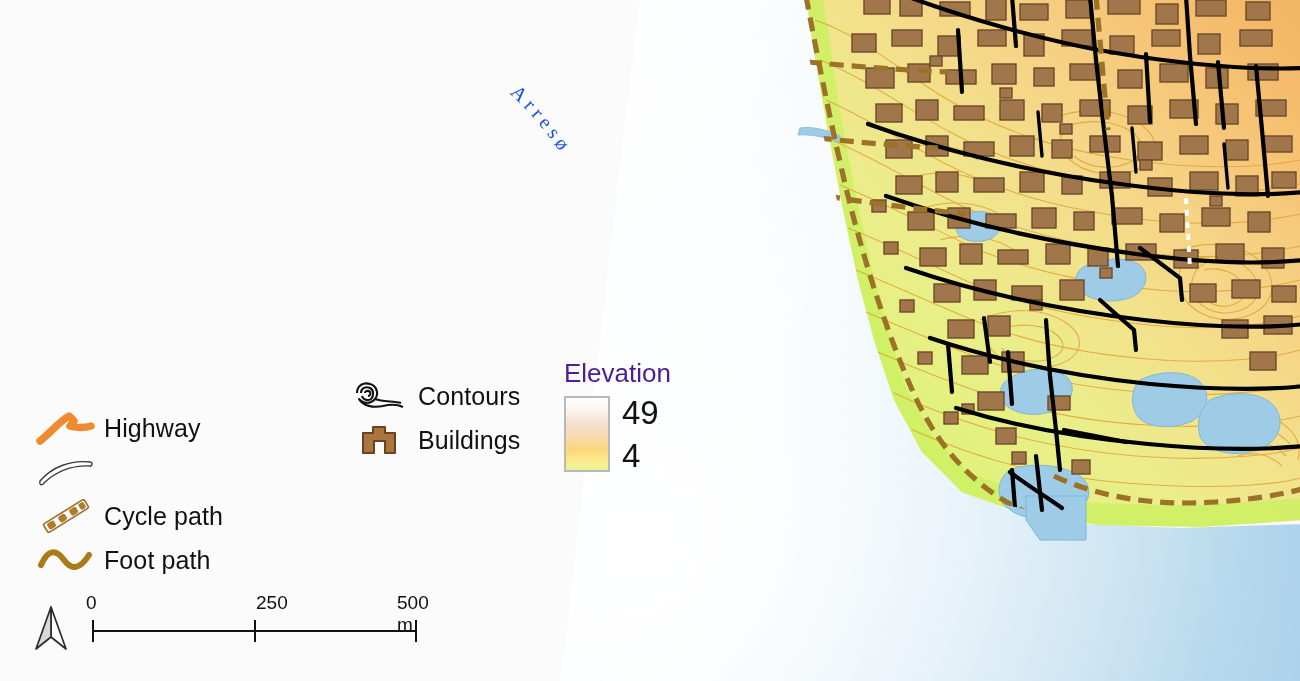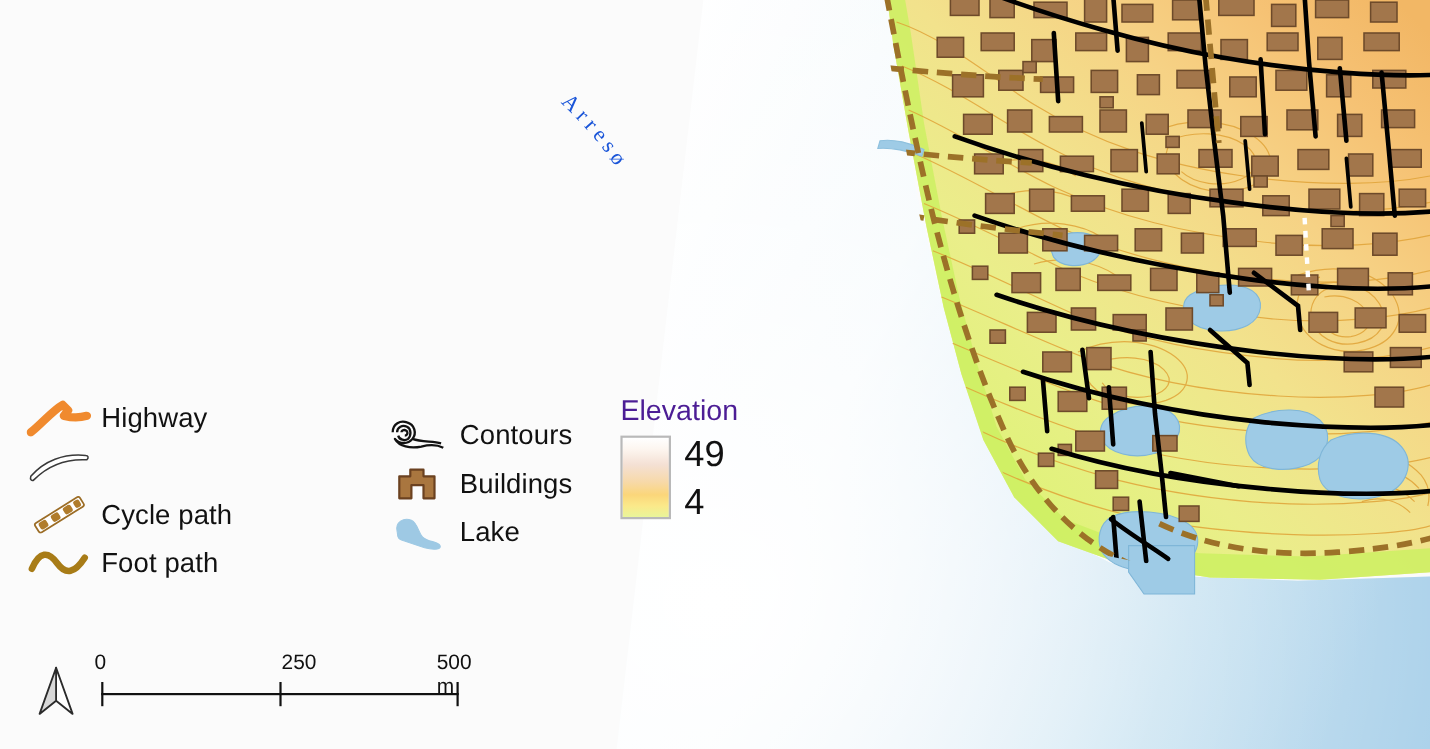--- a/index.html
+++ b/index.html
@@ -10,21 +10,21 @@
     position:relative;
   }
   #root{position:absolute;inset:0;}
 
   
   #map-canvas{position:absolute;left:0;top:0;width:1300px;height:681px;}
 
   
   #legend{position:absolute;left:18px;top:358px;width:680px;height:230px;}
   .legend-col{position:absolute;top:0;}
-  #legend-col-roads{left:4px;width:320px;}
+  #legend-col-roads{left:16px;width:320px;margin-top:48px;}
   #legend-col-feat{left:330px;width:200px;margin-top:16px;}
   #legend-col-elev{left:540px;width:140px;}
 
   .legend-row{display:flex;align-items:center;height:44px;}
   .legend-sym{width:64px;height:40px;flex:0 0 64px;display:flex;align-items:center;justify-content:center;}
   .legend-label{font-size:25px;color:#111;letter-spacing:.1px;white-space:nowrap;margin-left:6px;}
 
   .elev-title{font-size:26px;color:#4c1d95;margin:0 0 7px 6px;}
   .elev-wrap{display:flex;align-items:flex-start;margin-left:6px;}
   .elev-bar{
@@ -399,29 +399,20 @@
       <div class="legend-row">
         <span class="legend-sym">
           <svg width="54" height="34" viewBox="0 0 54 34">
             <path d="M10,30 L10,10 L20,10 L20,4 L32,4 L32,10 L42,10 L42,30
                      L32,30 L32,18 L21,18 L21,30 Z" fill="#a9763f" stroke="#6b4120" stroke-width="2" stroke-linejoin="round"></path>
           </svg>
         </span>
         <span class="legend-label">Buildings</span>
       </div>
 
-      <div class="legend-row">
-        <span class="legend-sym">
-          <svg width="54" height="34" viewBox="0 0 54 34">
-            <path d="M8,16 C6,8 14,3 21,6 C27,9 27,17 31,21 C36,26 45,25 47,29
-                     C49,33 40,33 33,31 C24,28 18,26 12,24 C7,22 9,19 8,16 Z" fill="#9ec9e4" stroke="#9ec9e4" stroke-width="1"></path>
-          </svg>
-        </span>
-        <span class="legend-label">Lake</span>
-      </div>
     </div>
 
     <div class="legend-col" id="legend-col-elev">
       <div class="elev-title">Elevation</div>
       <div class="elev-wrap">
         <div class="elev-bar"></div>
         <div class="elev-vals">
           <span class="elev-val">49</span>
           <span class="elev-val">4</span>
         </div>

